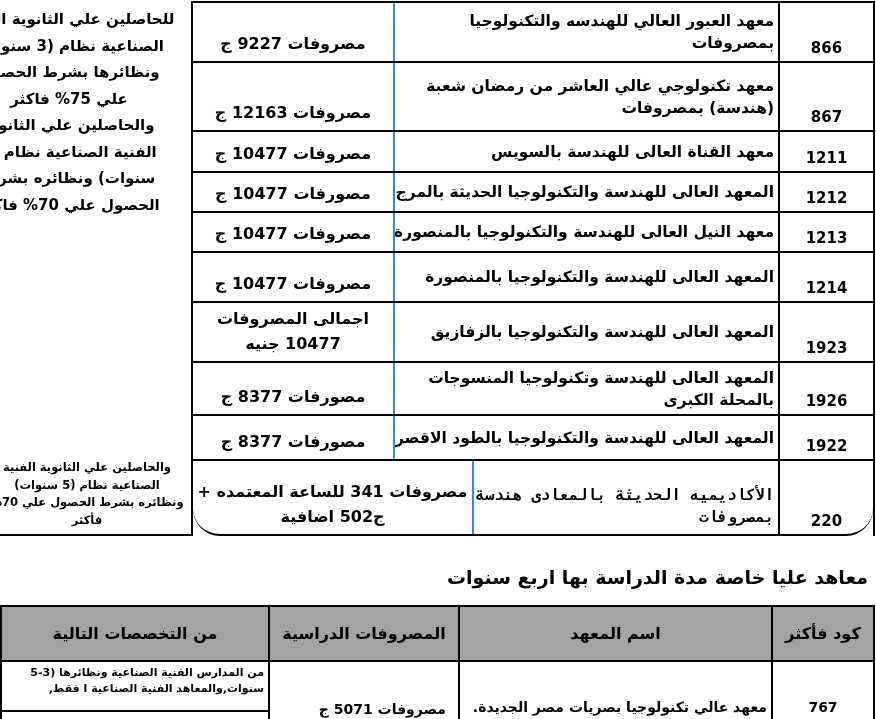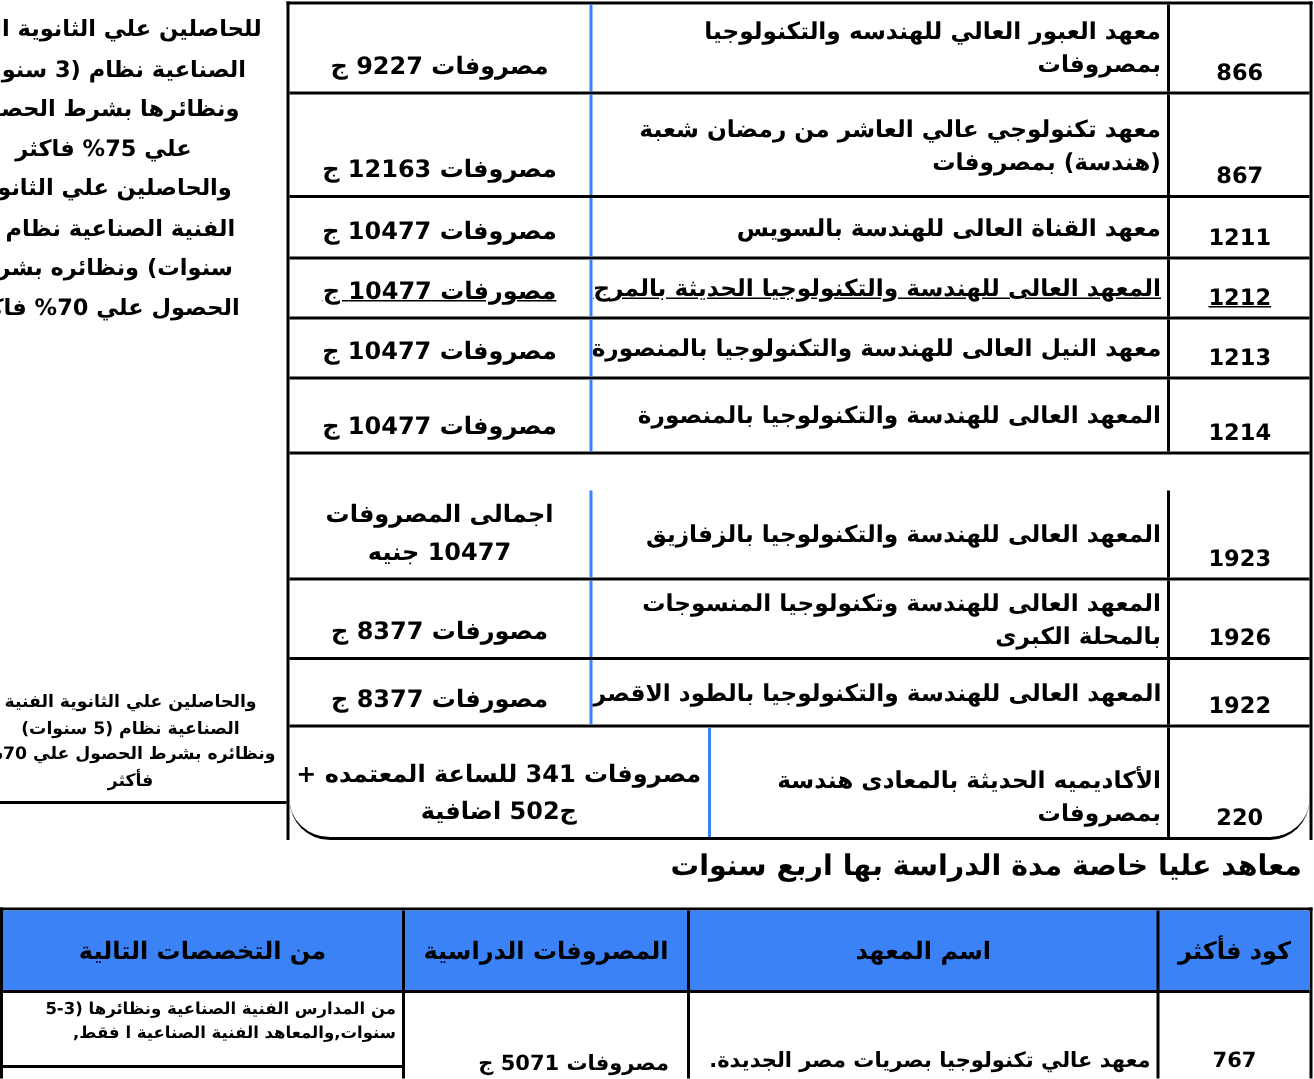--- a/index.html
+++ b/index.html
@@ -31,21 +31,21 @@
     align-items:flex-end;justify-content:center;padding-bottom:5px;
     font-size:16px;line-height:25px;white-space:pre;text-align:center;
     border-left:2px solid #000; 
   }
   .trow .c-fee{border-left:none;border-right:2px solid #3b82f6;}
   .c-name{
     align-items:center;justify-content:flex-start;padding:0 4px;
     font-size:15.5px;line-height:22px;white-space:pre;text-align:right;
     border-right:2px solid #000;
   }
-  .trow.wide-fee .c-name{align-items:flex-end;padding-bottom:5px;}
+  .trow.wide-fee .c-name{align-items:flex-end;padding-bottom:5px;font-family:Liberation Mono, monospace;}
   .c-code{align-items:flex-end;justify-content:center;padding-bottom:4px;font-size:15px;}
   
   #section-heading{position:absolute;right:8px;top:566px;font-size:19px;direction:rtl;}
   
   #bottom-table{
     position:absolute;left:0;top:605px;width:875px;box-sizing:border-box;
     border:2px solid #000;border-bottom:none;background:#fff;
   }
   .brow{display:grid;grid-template-columns:268px 190px 313px 1fr;direction:ltr;box-sizing:border-box;}
   .brow.header{height:55px;border-bottom:2px solid #000;}
@@ -90,36 +90,36 @@
       <div class="cell c-fee">مصروفات 12163 ج</div>
       <div class="cell c-name">معهد تكنولوجي عالي العاشر من رمضان شعبة
 (هندسة) بمصروفات</div>
       <div class="cell c-code">867</div>
     </div>
     <div class="trow" style="height: 41px;">
       <div class="cell c-fee">مصروفات 10477 ج</div>
       <div class="cell c-name">معهد القناة العالى للهندسة بالسويس</div>
       <div class="cell c-code">1211</div>
     </div>
-    <div class="trow" style="height: 40px; text-decoration: underline;">
+    <div class="trow" style="height: 40px;">
       <div class="cell c-fee">مصورفات 10477 ج</div>
       <div class="cell c-name">المعهد العالى للهندسة والتكنولوجيا الحديثة بالمرج</div>
       <div class="cell c-code">1212</div>
     </div>
     <div class="trow" style="height: 40px;">
       <div class="cell c-fee">مصروفات 10477 ج</div>
       <div class="cell c-name">معهد النيل العالى للهندسة والتكنولوجيا بالمنصورة</div>
       <div class="cell c-code">1213</div>
     </div>
     <div class="trow" style="height: 50px;">
       <div class="cell c-fee">مصروفات 10477 ج</div>
       <div class="cell c-name">المعهد العالى للهندسة والتكنولوجيا بالمنصورة</div>
       <div class="cell c-code">1214</div>
     </div>
-    <div class="trow" style="height: 60px; margin-top: 24px;">
+    <div class="trow" style="height: 60px;">
       <div class="cell c-fee">اجمالى المصروفات
 10477 جنيه</div>
       <div class="cell c-name">المعهد العالى للهندسة والتكنولوجيا بالزفازيق</div>
       <div class="cell c-code">1923</div>
     </div>
     <div class="trow" style="height: 53px;">
       <div class="cell c-fee">مصورفات 8377 ج</div>
       <div class="cell c-name">المعهد العالى للهندسة وتكنولوجيا المنسوجات
 بالمحلة الكبرى</div>
       <div class="cell c-code">1926</div>
@@ -134,21 +134,21 @@
 ج502 اضافية</div>
       <div class="cell c-name">الأكاديميه الحديثة بالمعادى هندسة
 بمصروفات</div>
       <div class="cell c-code">220</div>
     </div>
   </div>
 
 <div id="section-heading">معاهد عليا خاصة مدة الدراسة بها اربع سنوات</div>
 
 <div id="bottom-table">
-  <div class="brow header" style="background: #3b82f6;">
+  <div class="brow header" style="background: #a3a3a3;">
     <div class="bcell hcell b-specs">من التخصصات التالية</div>
     <div class="bcell hcell b-fee">المصروفات الدراسية</div>
     <div class="bcell hcell b-name">اسم المعهد</div>
     <div class="bcell hcell">كود فأكثر</div>
   </div>
   <div class="brow body">
     <div class="bcell b-specs b-specs-body">
       <div class="spec-block">من المدارس الفنية الصناعية ونظائرها (3-5
 سنوات,والمعاهد الفنية الصناعية ا فقط,</div>
     </div>

